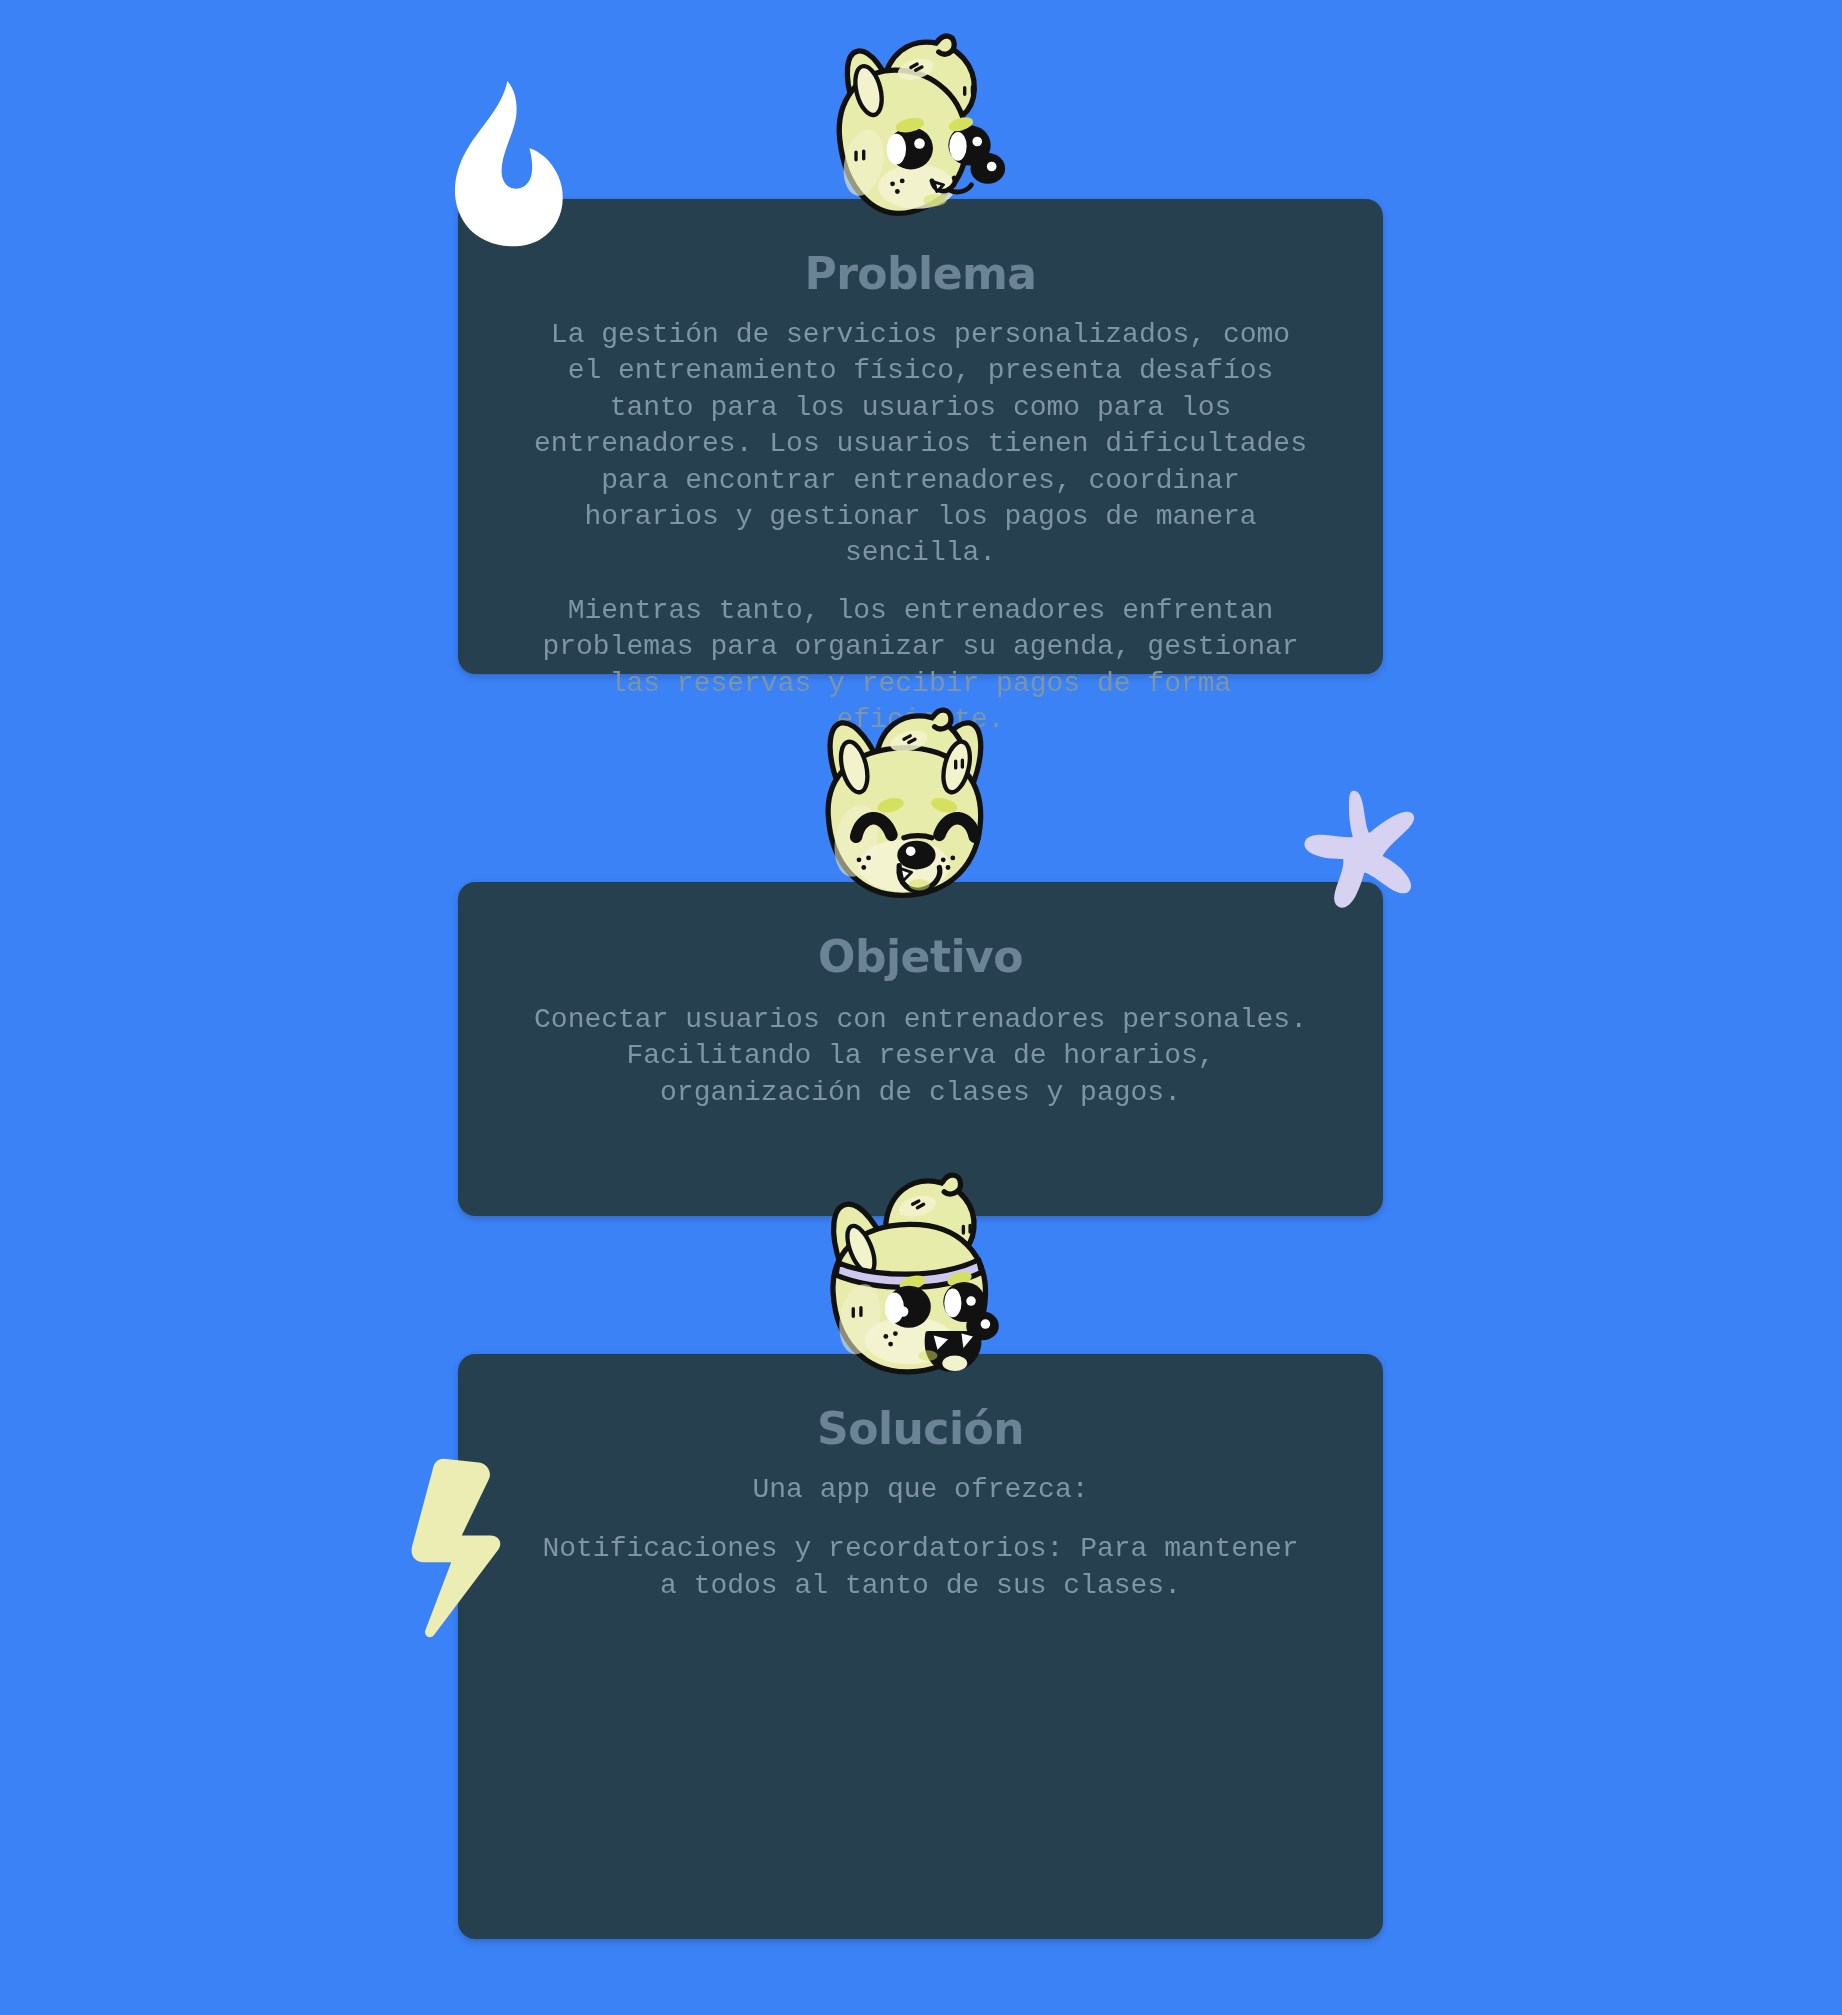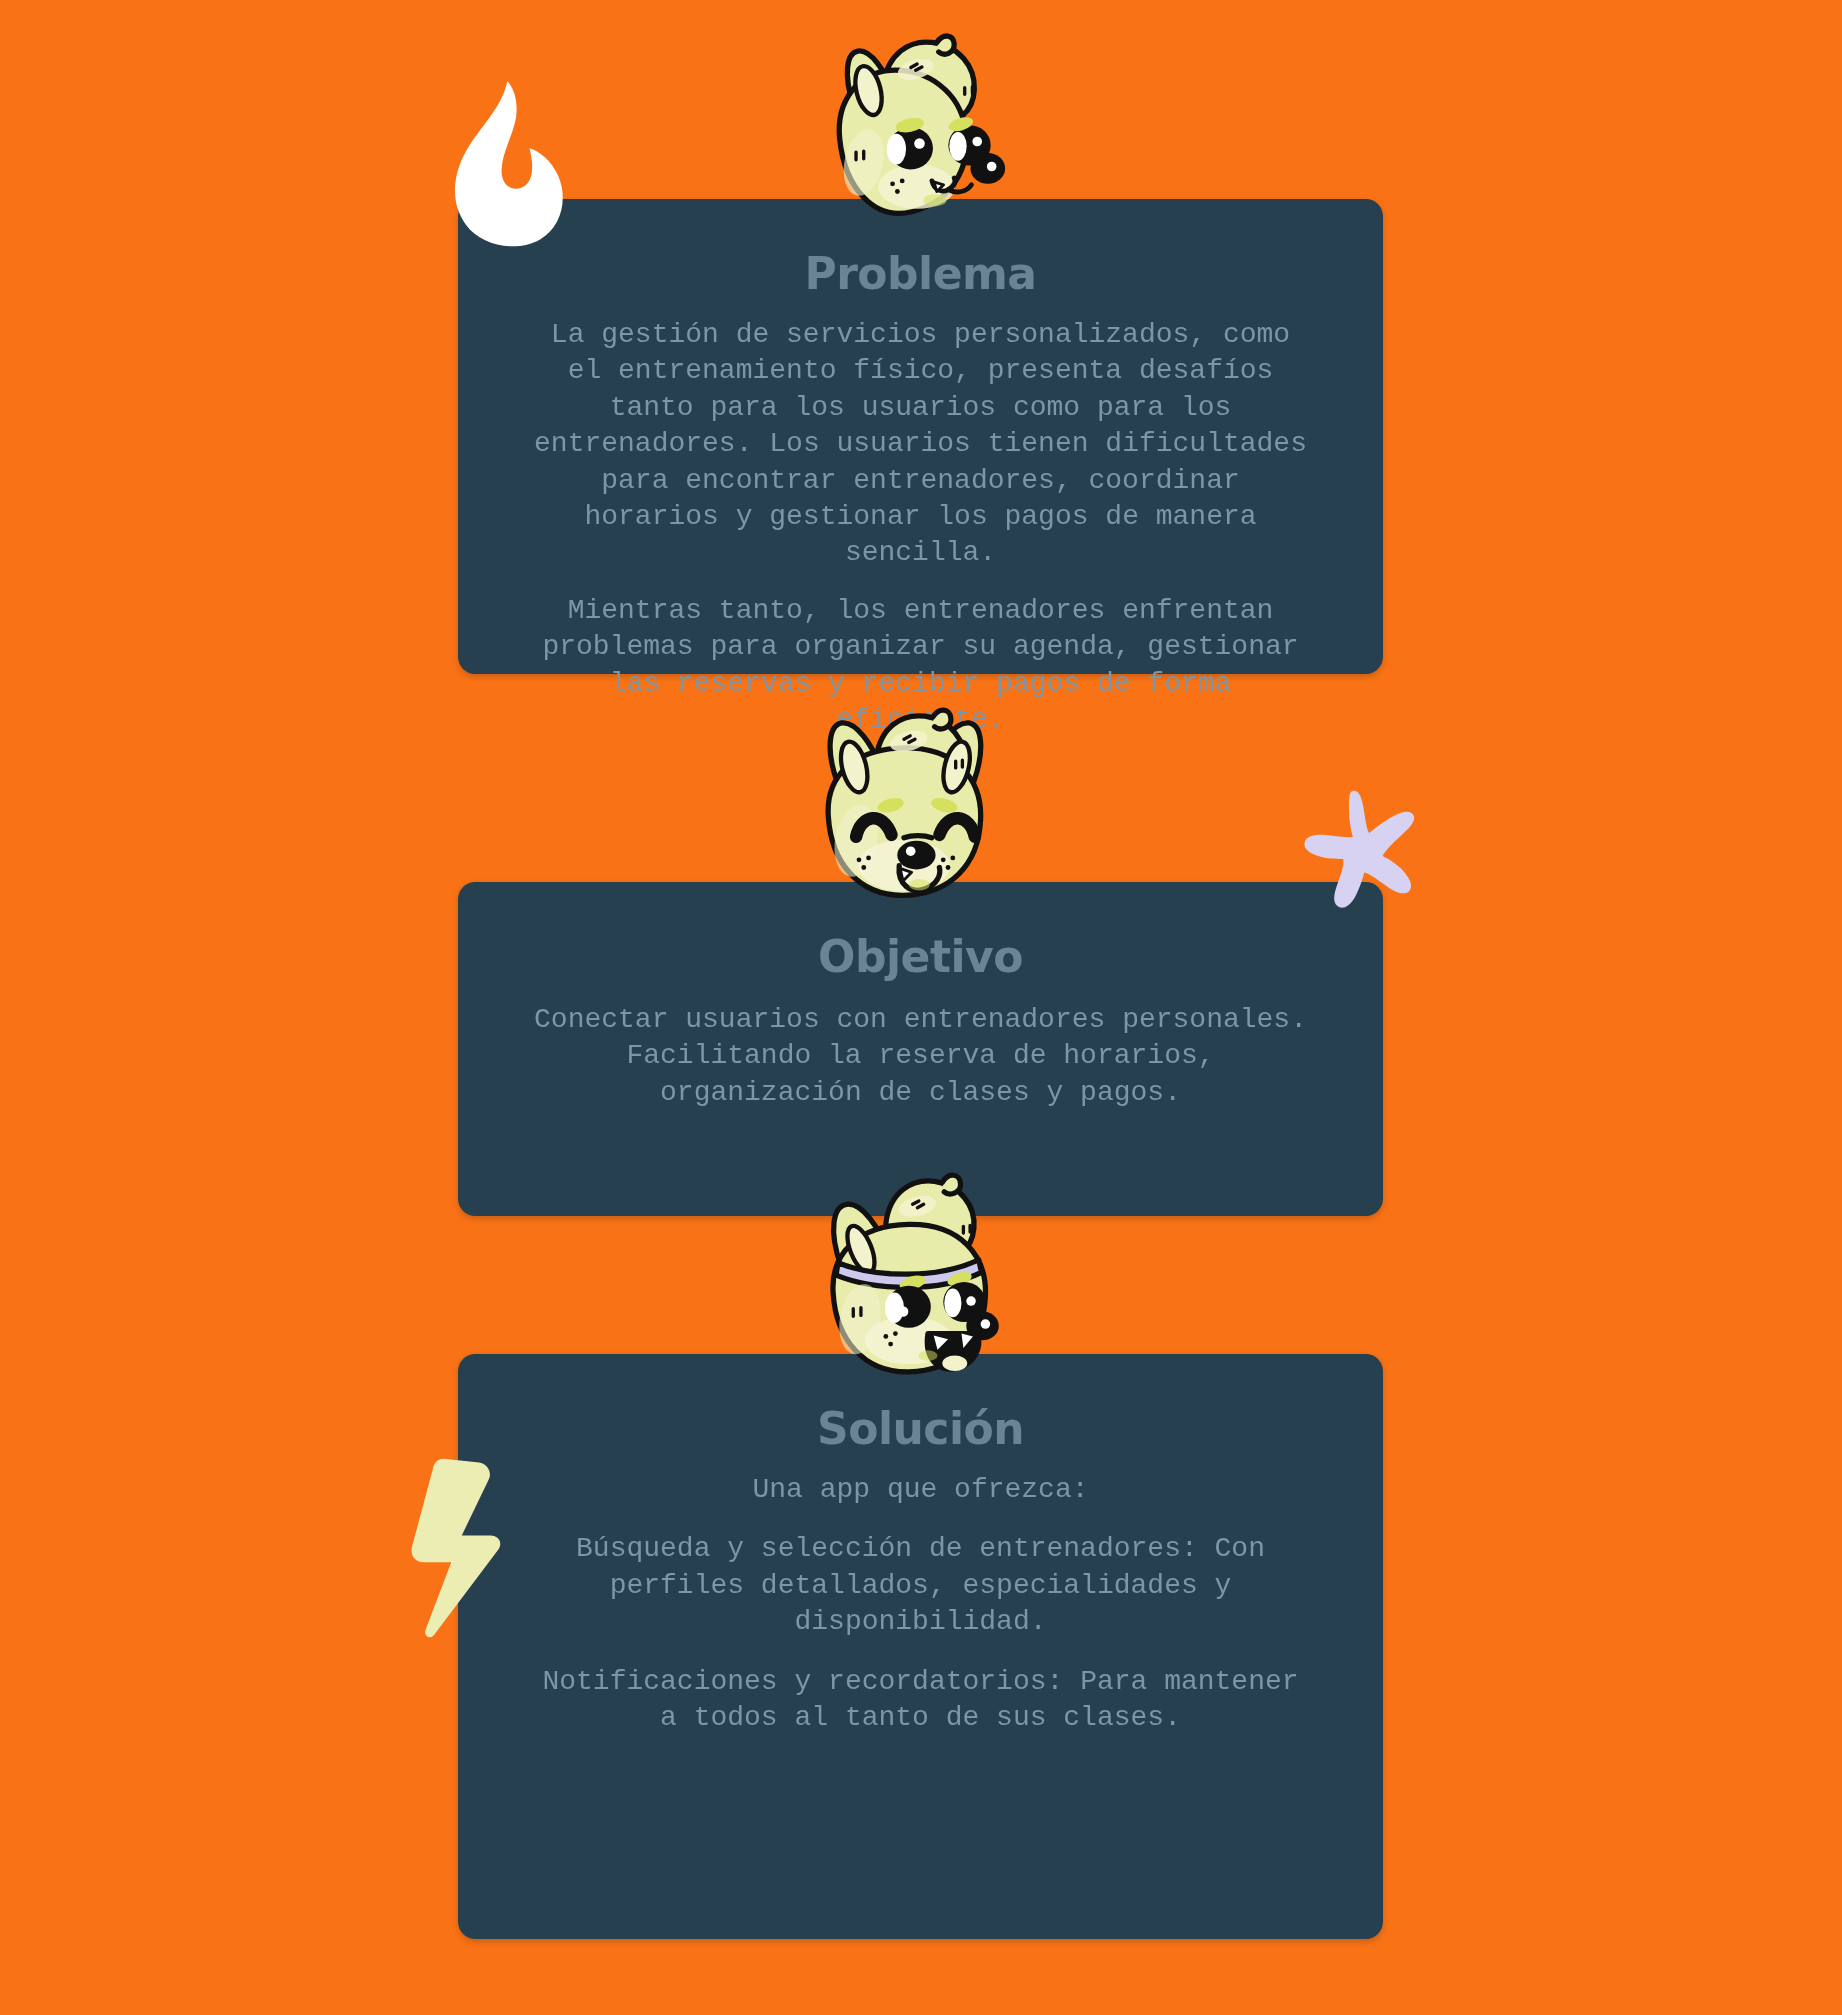--- a/index.html
+++ b/index.html
@@ -8,21 +8,21 @@
     width:1842px;
     height:2015px;
     background:#e4eef0;
     font-family:"Liberation Sans", sans-serif;
     overflow:hidden;
   }
   .page {
     position:relative;
     width:1842px;
     height:2015px;
-    background:#f97316;
+    background:#3b82f6;
   }
 
   
   .deco { position:absolute; }
 
   .flame { left:445px; top:81px; width:120px; height:168px; z-index:4; }
   .star  { left:1301px; top:787px; width:120px; height:120px; z-index:4; }
   .bolt  { left:409px; top:1453px; width:96px; height:182px; z-index:6; }
 
   
@@ -228,21 +228,20 @@
     <svg viewBox="0 0 200 380" width="96" height="182">
       <path d="M72 12 C60 12 52 20 50 32 L6 196 C2 214 12 228 30 228 L88 228
                L34 370 C30 382 44 390 52 380 L186 202 C196 188 188 172 170 172
                L110 172 L166 56 C174 42 164 22 146 20 Z" fill="#ecedb3"></path>
     </svg>
   </div>
 
   <div class="card" id="card-solucion">
     <div class="card-title">Solución</div>
     <div class="para">Una app que ofrezca:</div>
-    <div class="para">Búsqueda y selección de entrenadores: Con perfiles detallados, especialidades y disponibilidad.</div>
     <div class="para">Notificaciones y recordatorios: Para mantener a todos al tanto de sus clases.</div>
   </div>
 
   <div class="mascot" id="mascot-solucion">
     <svg viewBox="0 0 470 430" width="225" height="206">
       <g stroke="#111" stroke-width="11" stroke-linecap="round" stroke-linejoin="round" fill="#e8ecaa">
 
         <path d="M102 210 C76 136 86 86 114 82 C146 78 184 132 200 184 Z"></path>
 
         <path d="M196 122 C204 56 250 28 298 34 C352 42 384 86 380 132

